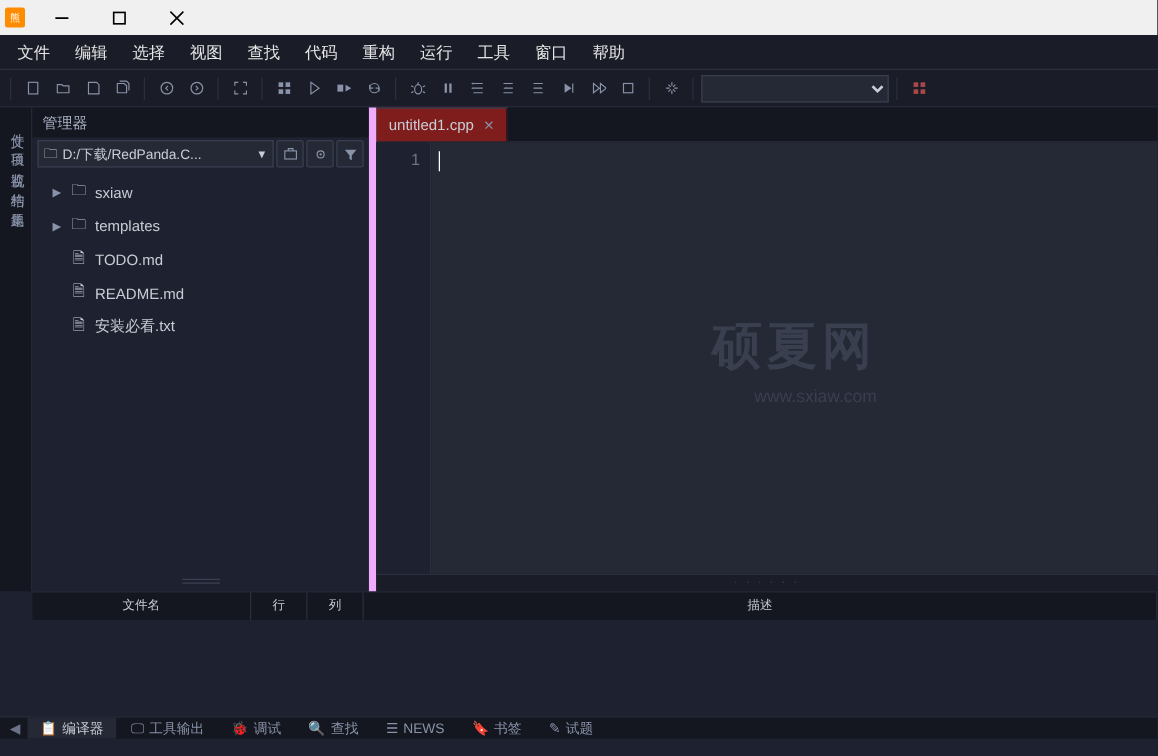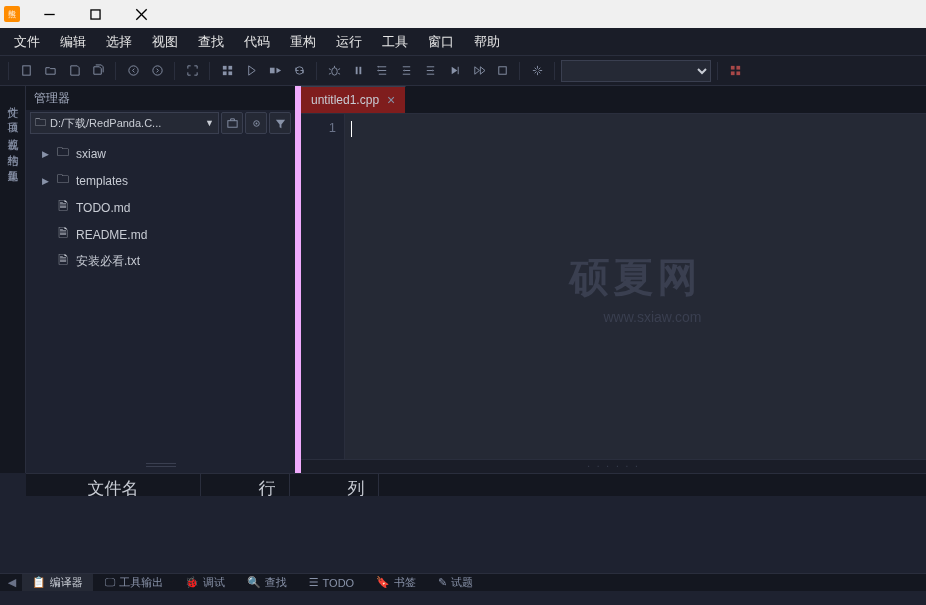--- a/index.html
+++ b/index.html
@@ -38,21 +38,21 @@
 .gutter { width: 44px; background: #1e2230; text-align: right; padding: 6px 8px; font-size: 13px; color: #6a7288; font-family: Consolas, monospace; border-right: 1px solid #2a2e3d; }
 .code-area { flex: 1; padding: 6px 4px; font-family: Consolas, monospace; font-size: 13px; position: relative; }
 .cursor-line { width: 1px; height: 16px; background: #fff; position: absolute; top: 7px; left: 6px; animation: blink 1s infinite; }
 @keyframes blink { 50% { opacity: 0; } }
 .watermark { position: absolute; top: 50%; left: 50%; transform: translate(-50%, -50%); text-align: right; color: #3a3f50; user-select: none; pointer-events: none; }
 .watermark .big { font-size: 40px; font-weight: bold; letter-spacing: 4px; }
 .watermark .small { font-size: 14px; color: #3a3f50; margin-top: 4px; }
 .hscroll { height: 14px; background: #1a1d28; border-top: 1px solid #2a2e3d; position: relative; }
 .hscroll .dots { position: absolute; left: 50%; transform: translateX(-50%); color: #3a3f50; font-size: 10px; letter-spacing: 2px; top: -2px; }
 .bottom-panel { height: 100px; background: #1e2230; border-top: 1px solid #2a2e3d; display: flex; flex-direction: column; margin-left: 26px; }
-.bottom-header { height: 22px; background: #141720; display: flex; font-size: 17px; gap: 44px; }
+.bottom-header { height: 22px; background: #141720; display: flex; font-size: 10px; }
 .bh-col { padding: 3px 8px; border-right: 1px solid #2a2e3d; text-align: center; }
 .bh-c1 { width: 175px; }
 .bh-c2 { width: 45px; }
 .bh-c3 { width: 45px; }
 .bh-c4 { flex: 1; }
 .bottom-body { flex: 1; background: #1e2230; }
 .bottom-tabs { height: 18px; background: #141720; display: flex; align-items: center; font-size: 11px; padding: 0 4px; gap: 2px; border-top: 1px solid #2a2e3d; overflow: hidden; }
 .bt-btn { width: 16px; text-align: center; color: #6a7288; }
 .bt-tab { padding: 1px 10px; display: flex; align-items: center; gap: 4px; color: #8892a8; cursor: pointer; }
 .bt-tab.active { background: #252935; color: #c8ccd4; }
@@ -321,20 +321,21 @@
       <span class="dots">. . . . . .</span>
     </div>
   </div>
 </div>
 
 <div class="bottom-panel">
   <div class="bottom-header">
     <div class="bh-col bh-c1">文件名</div>
     <div class="bh-col bh-c2">行</div>
     <div class="bh-col bh-c3">列</div>
+    <div class="bh-col bh-c4">描述</div>
   </div>
   <div class="bottom-body"></div>
 </div>
 
 <div class="bottom-tabs">
   <div class="bt-btn">◀</div>
   <div class="bt-tab active">
       <span>📋</span>
       <span>编译器</span>
     </div>
@@ -345,21 +346,21 @@
   <div class="bt-tab">
       <span>🐞</span>
       <span>调试</span>
     </div>
   <div class="bt-tab">
       <span>🔍</span>
       <span>查找</span>
     </div>
   <div class="bt-tab">
       <span>☰</span>
-      <span>TODO</span>
+      <span>NEWS</span>
     </div>
   <div class="bt-tab">
       <span>🔖</span>
       <span>书签</span>
     </div>
   <div class="bt-tab">
       <span>✎</span>
       <span>试题</span>
     </div>
 </div>

